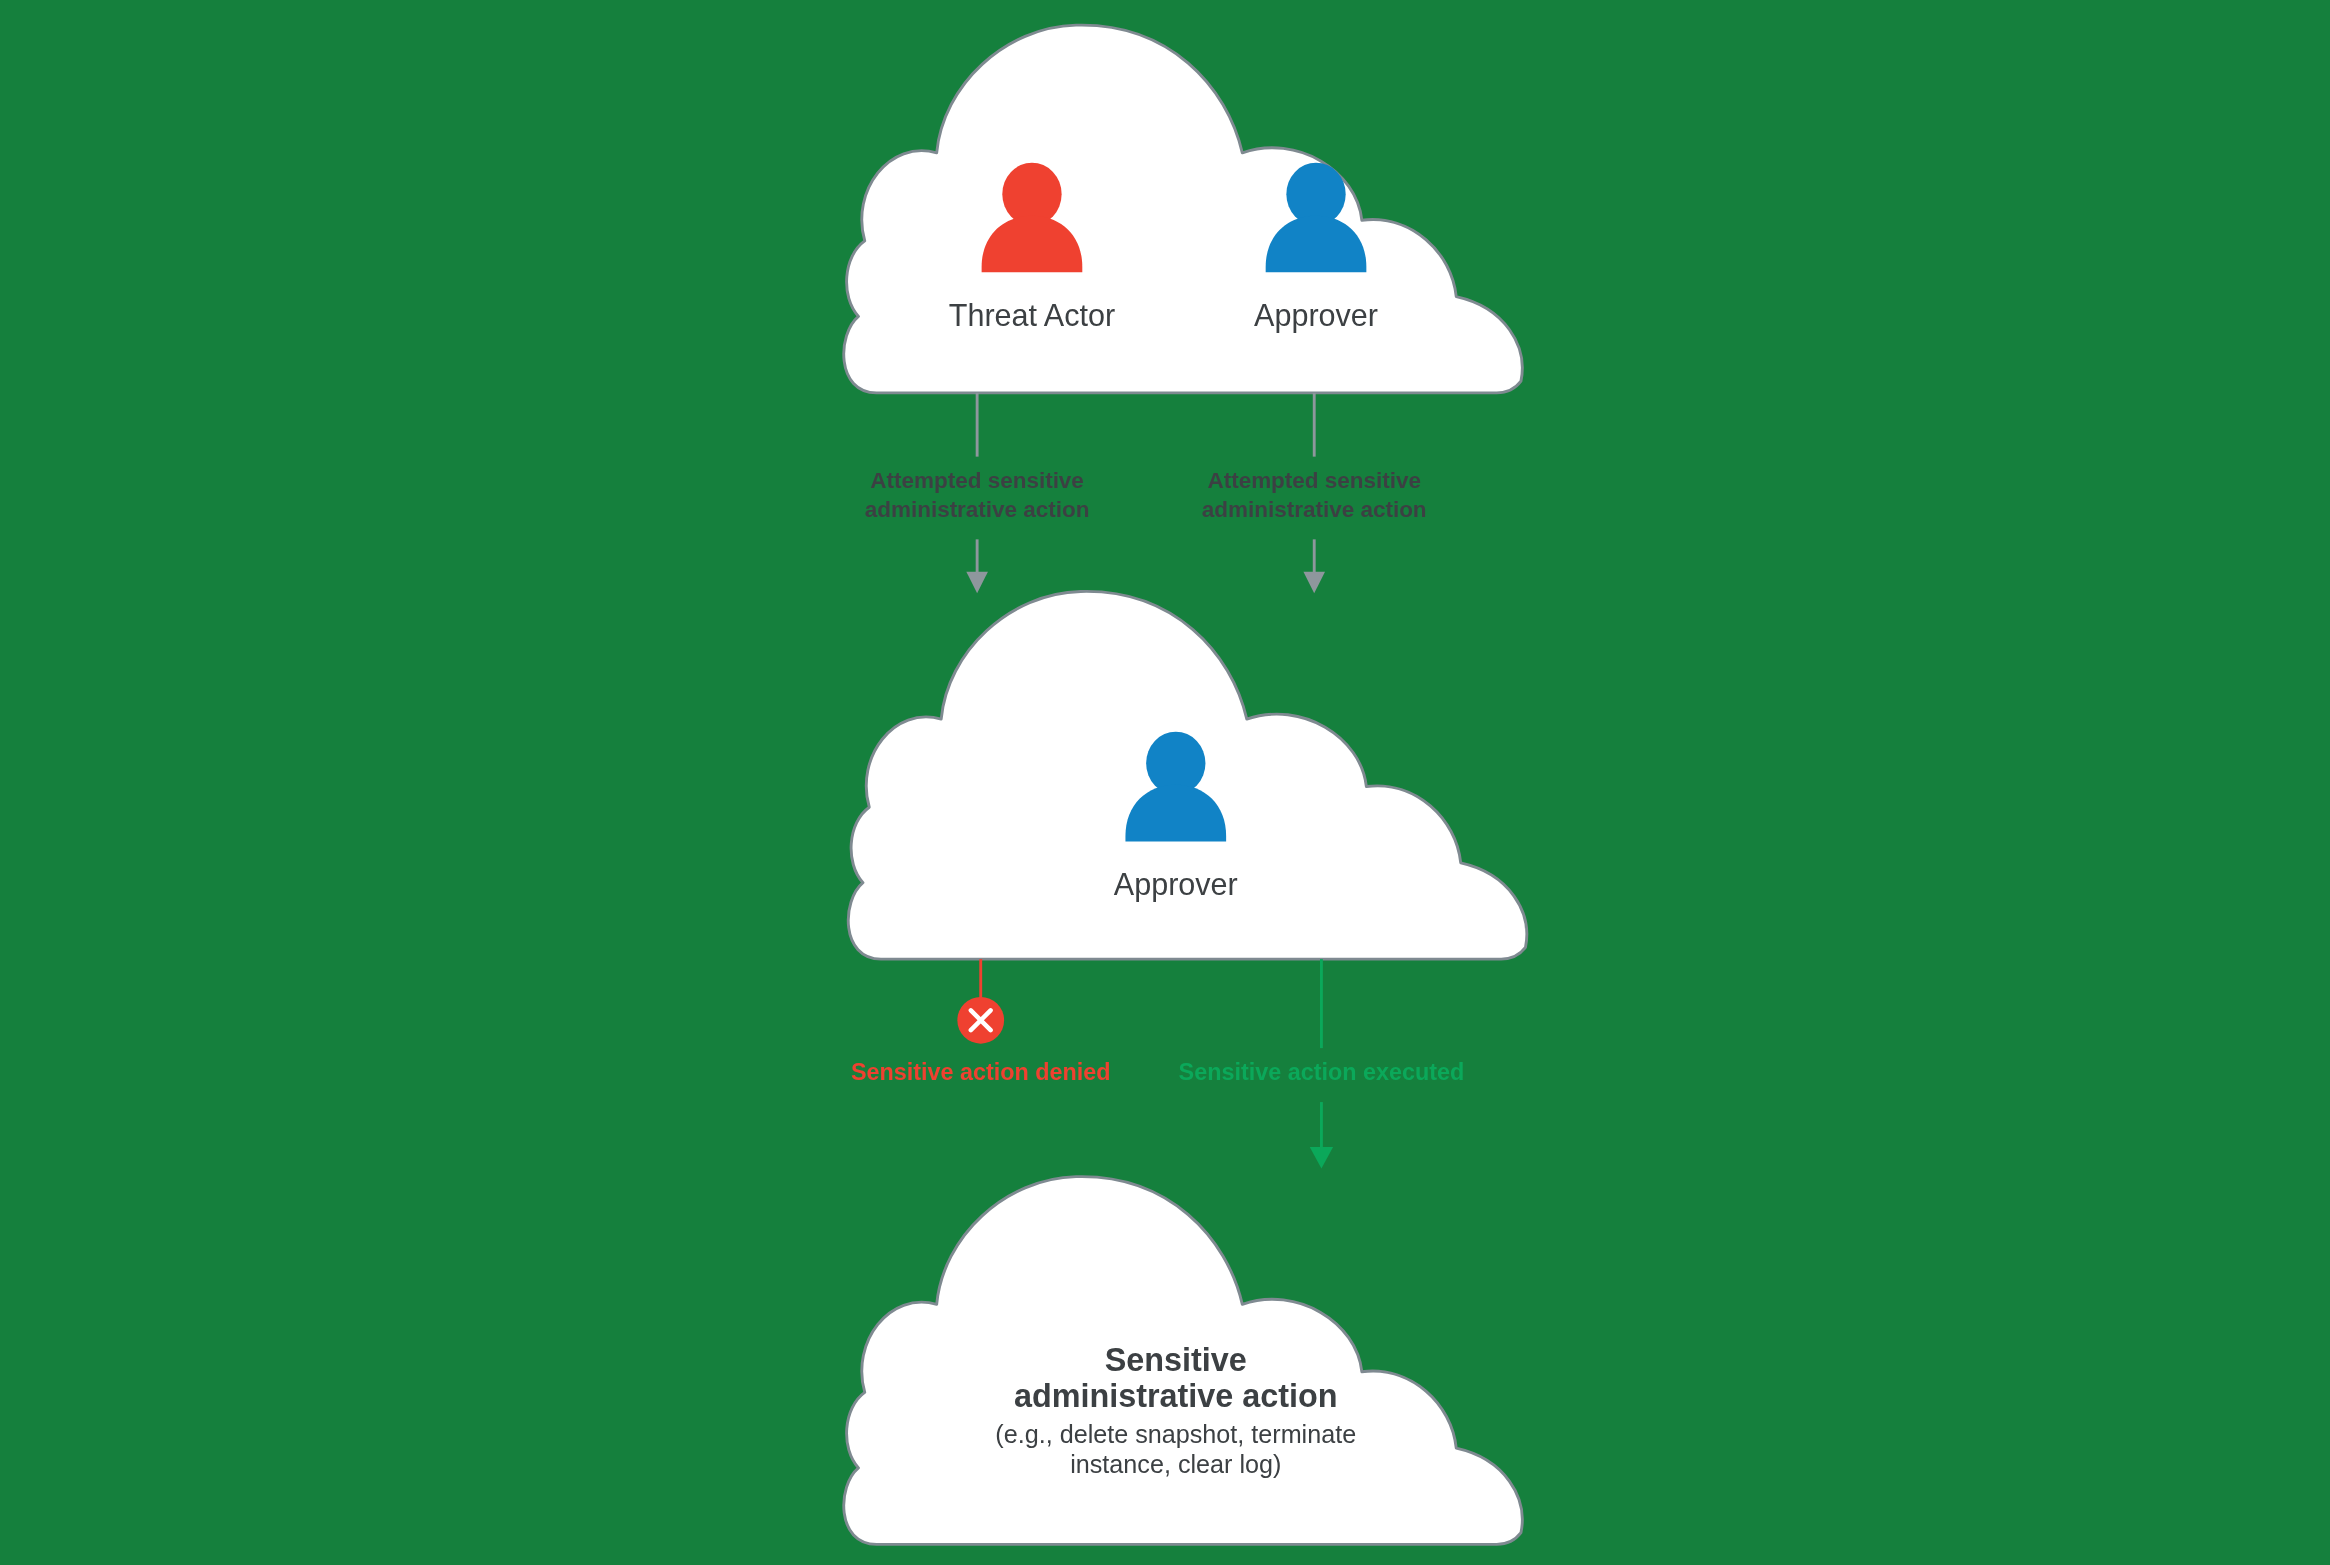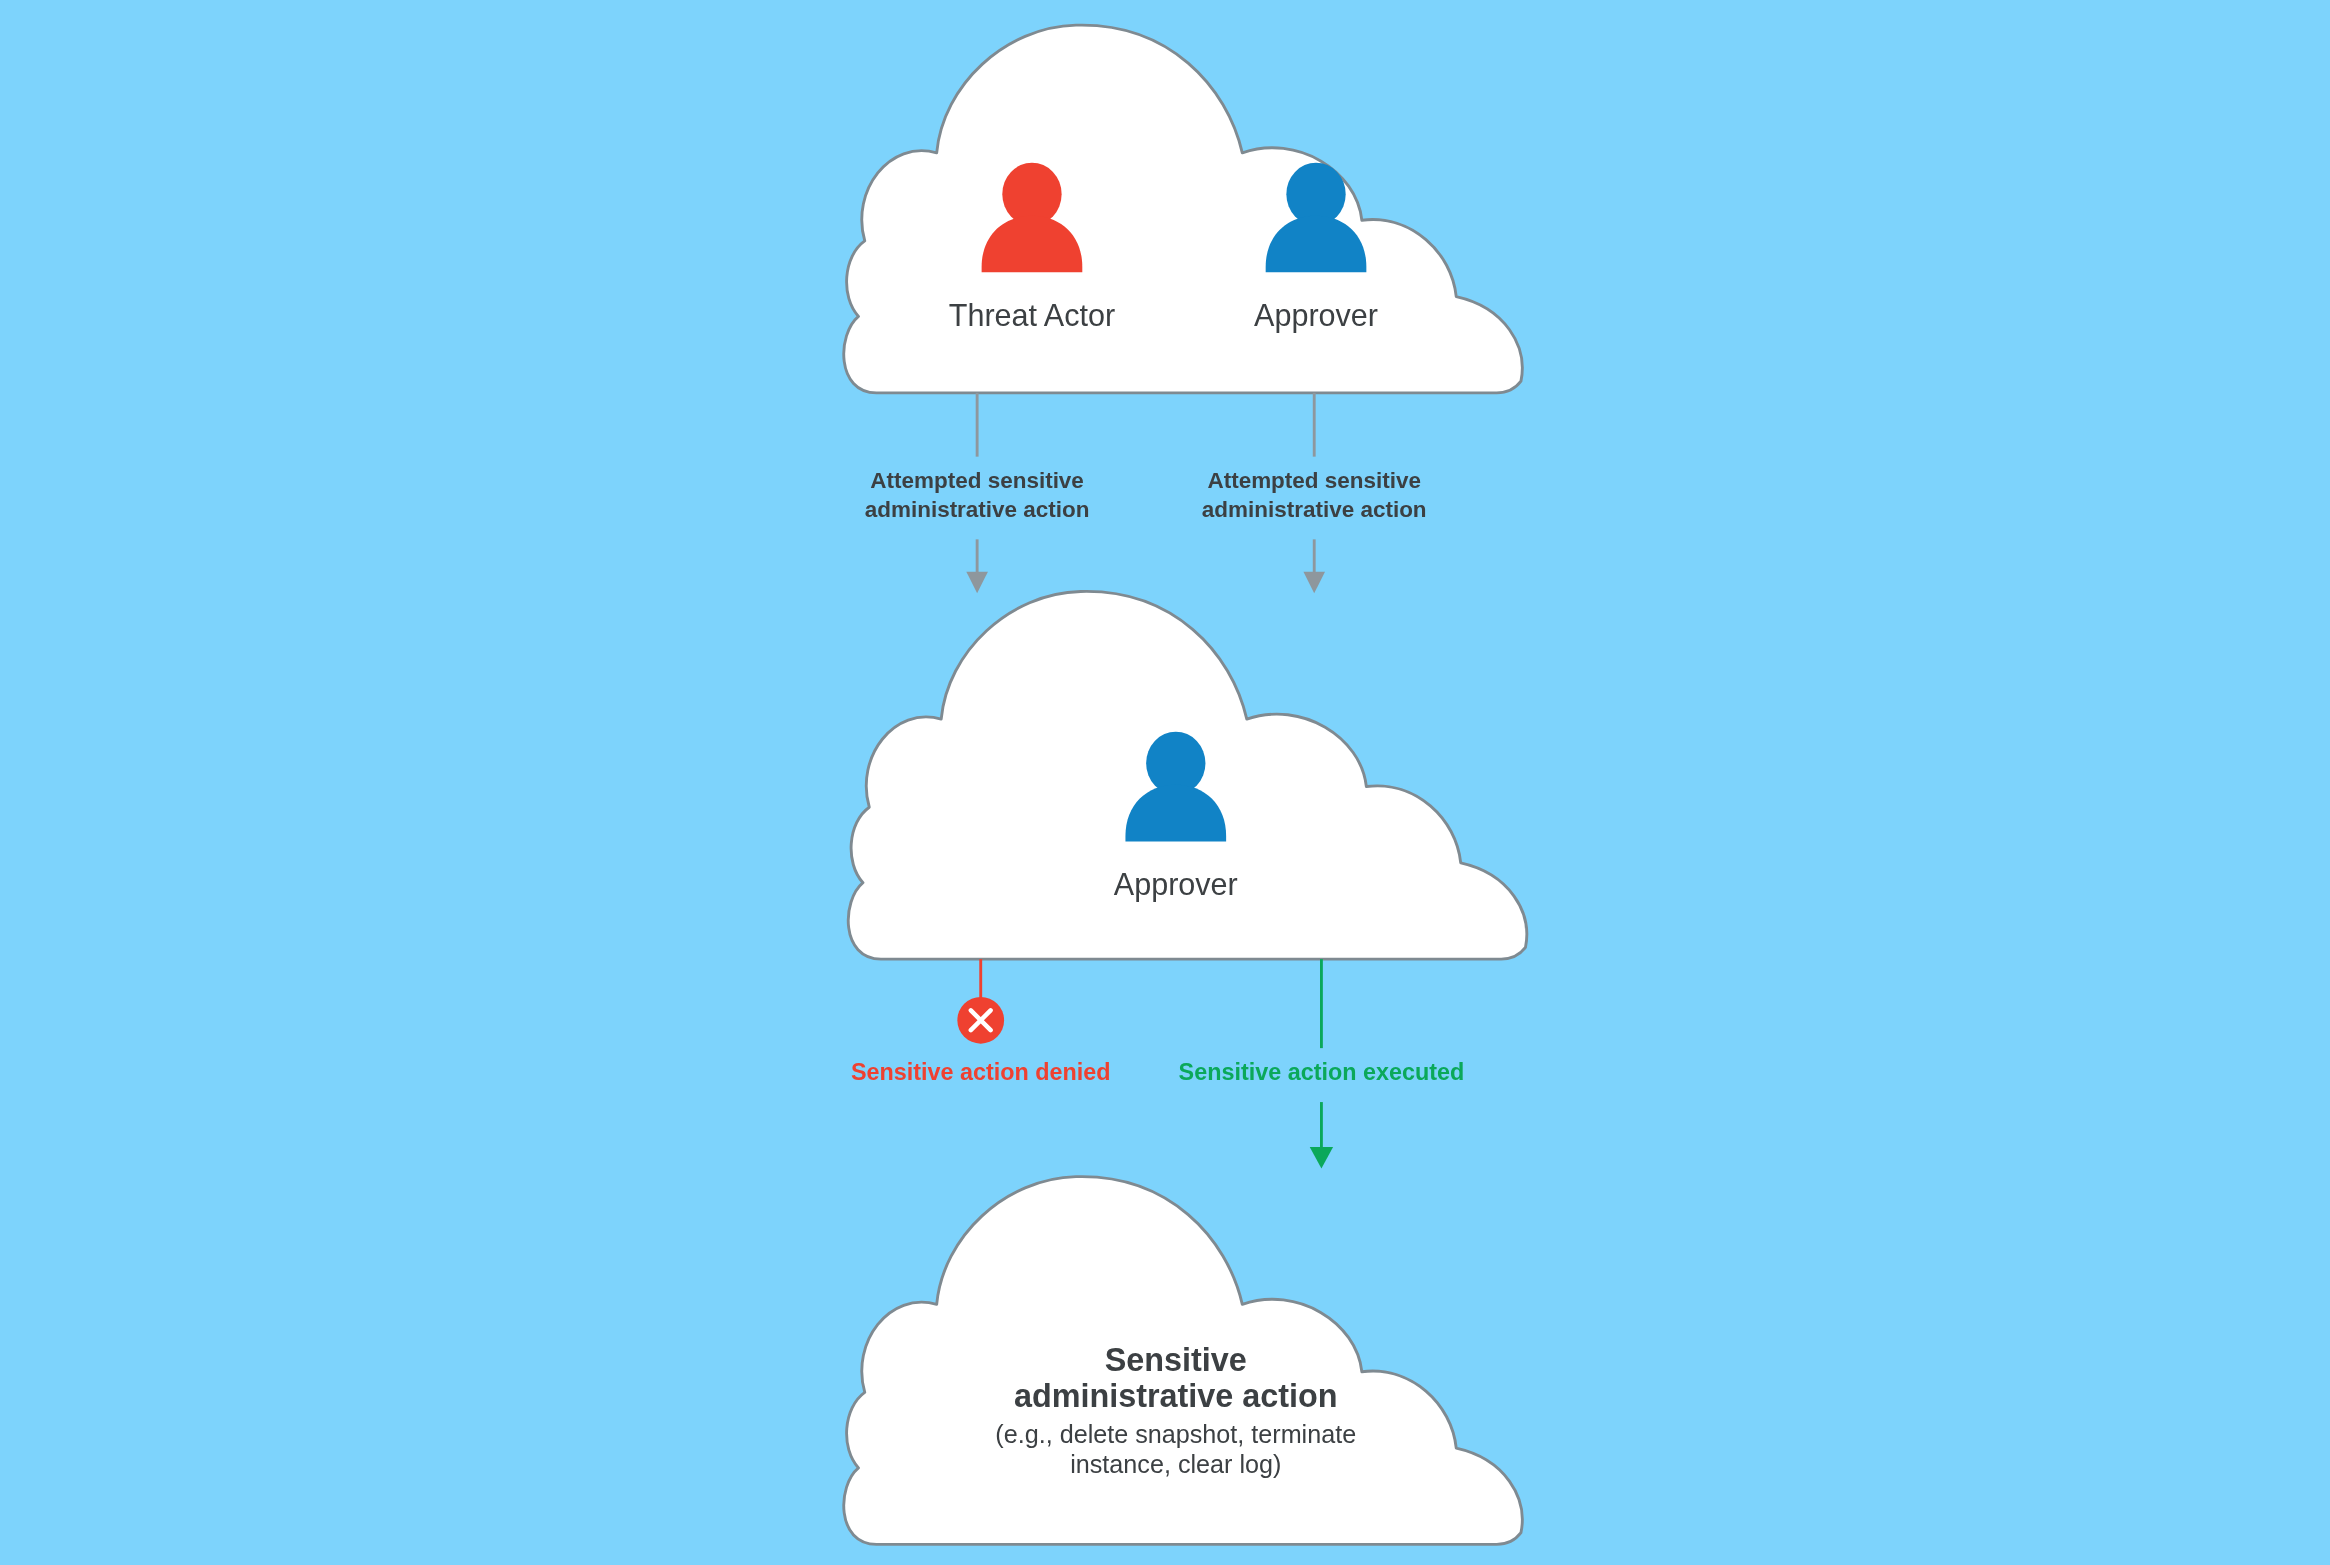--- a/index.html
+++ b/index.html
@@ -10,21 +10,21 @@
   body {
     width: 2330px;
     height: 1565px;
     font-family: "Liberation Sans", sans-serif;
     overflow: hidden;
   }
   #stage {
     position: relative;
     width: 2330px;
     height: 1565px;
-    background: #7dd3fc;
+    background: #15803d;
   }
   #diagram-svg {
     position: absolute;
     left: 0;
     top: 0;
     width: 2330px;
     height: 1565px;
     display: block;
   }
   .cloud-path {

